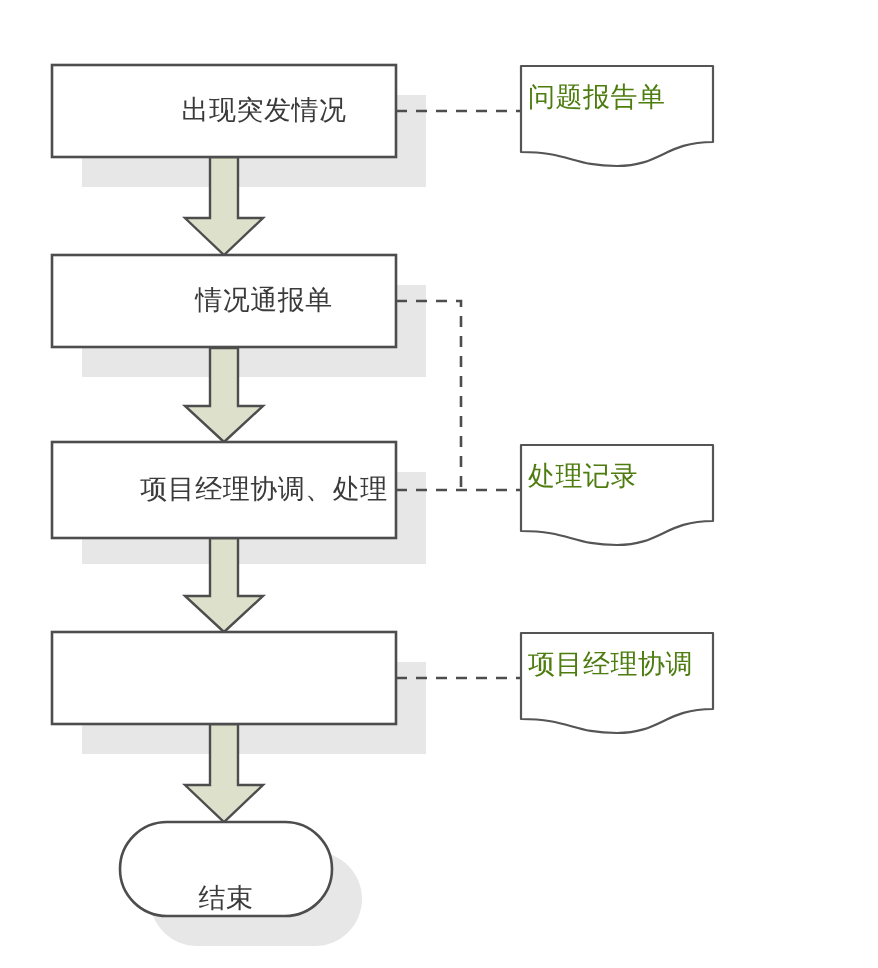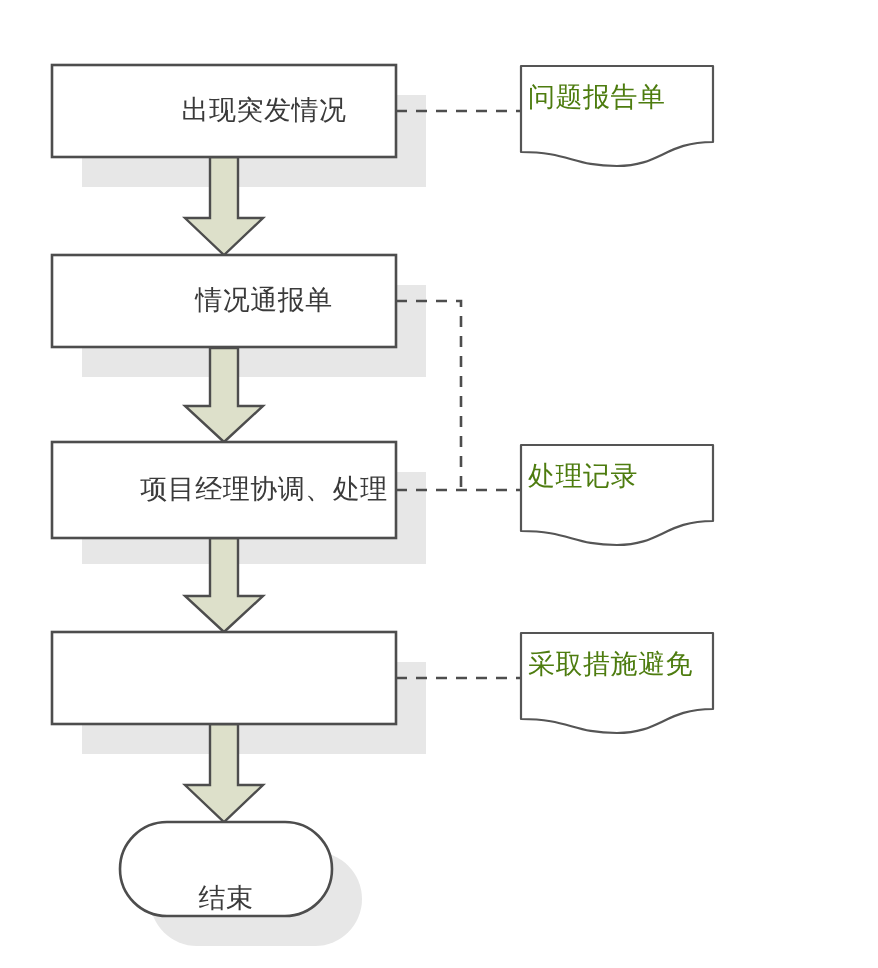--- a/index.html
+++ b/index.html
@@ -142,16 +142,16 @@
 
   <div class="doc-label" style="left:528px; top:81px;">
     <span>问题报告单</span>
   </div>
 
   <div class="doc-label" style="left:528px; top:460px;">
     <span>处理记录</span>
   </div>
 
   <div class="doc-label" style="left:528px; top:648px;">
-    <span>采取措施避免</span>
+    <span>项目经理协调</span>
   </div>
 
 </div>
 
 </body></html>

